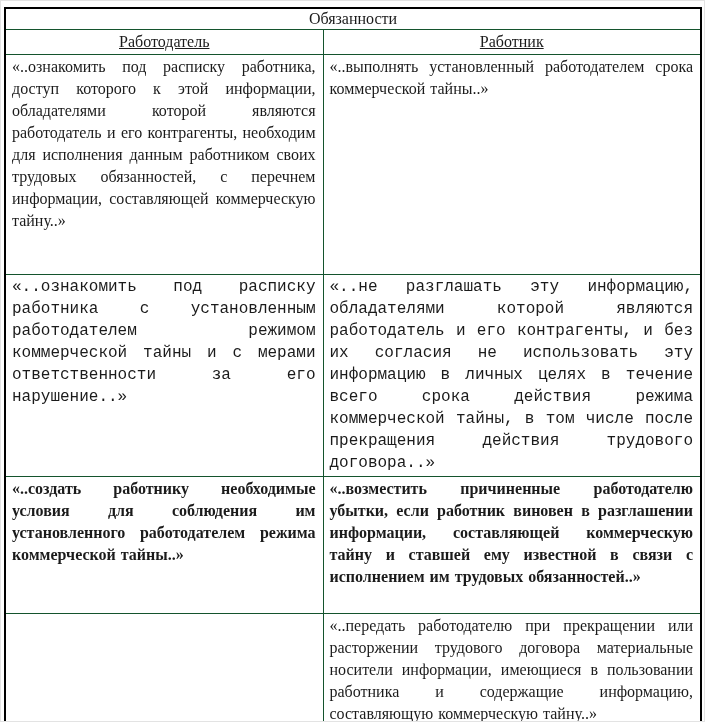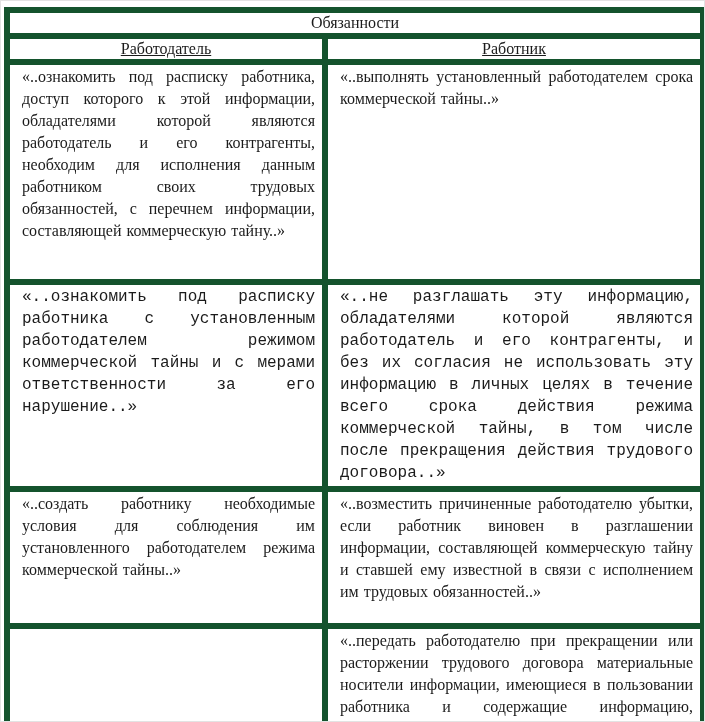--- a/index.html
+++ b/index.html
@@ -19,44 +19,44 @@
   table.doc-table {
     position: absolute;
     left: 3px; top: 6px;
     width: 696px;
     border-collapse: collapse;
     table-layout: fixed;
     border: 2px solid #000000;
   }
   table.doc-table th,
   table.doc-table td {
-    border: 6px solid #14532d;
+    border: 1px solid #14532d;
   }
   col.col-employer { width: 318px; }
   col.col-employee { width: 378px; }
   tr.r-title  { height: 21px; }
   tr.r-heads  { height: 25px; text-decoration: underline; }
   tr.r-body-0 { height: 220px; }
   tr.r-body-1 { height: 130px; font-family: Liberation Mono, monospace; }
-  tr.r-body-2 { height: 137px; }
+  tr.r-body-2 { height: 137px; font-weight: bold; }
   tr.r-body-3 { height: 162px; }
   th.hdr {
     font-weight: normal;
     font-size: 16px;
     line-height: 20px;
     text-align: center;
     vertical-align: middle;
     padding: 0 4px;
   }
   td.cell {
     vertical-align: top;
     text-align: justify;
     font-size: 16px;
     line-height: 22px;
-    padding: 1px 7px 2px 12px;
+    padding: 1px 7px 2px 6px;
     word-spacing: 1px;
   }
 </style>
 </head>
 <body>
 
 <div class="page">
   <table class="doc-table">
     <colgroup>
       <col class="col-employer">

